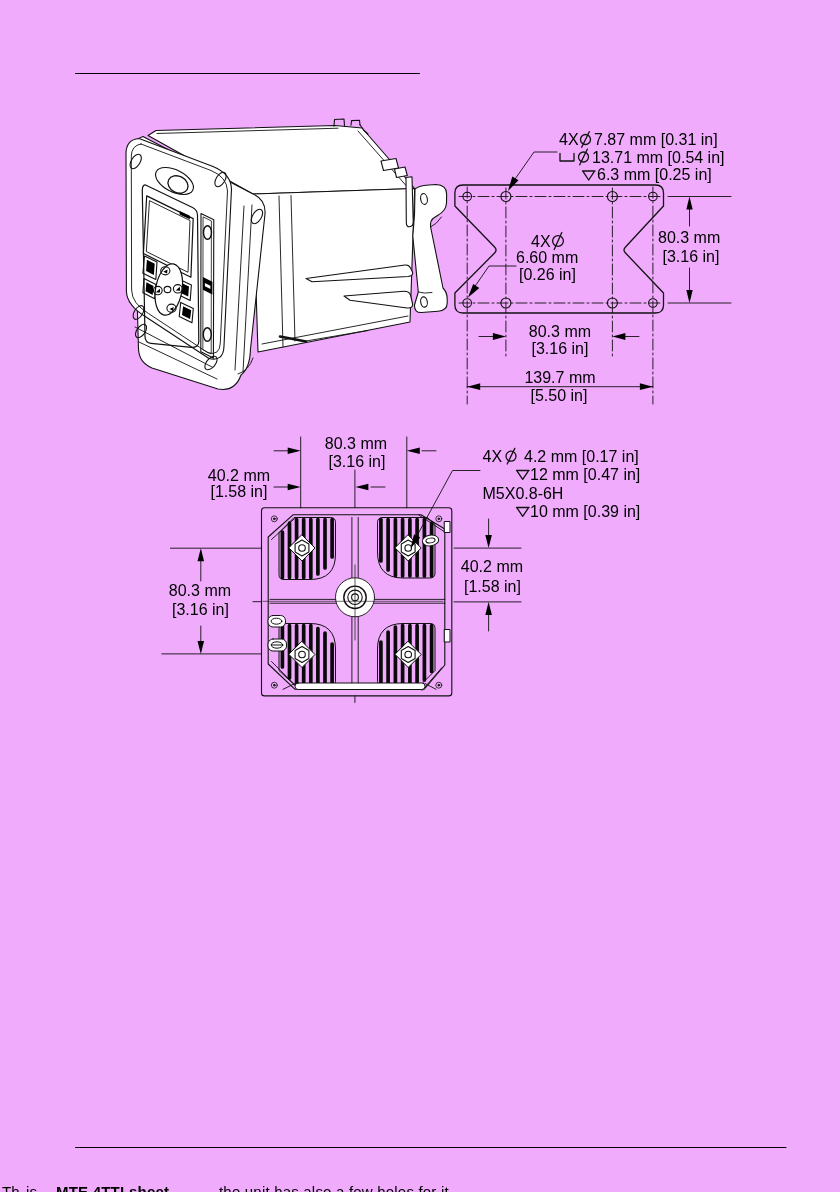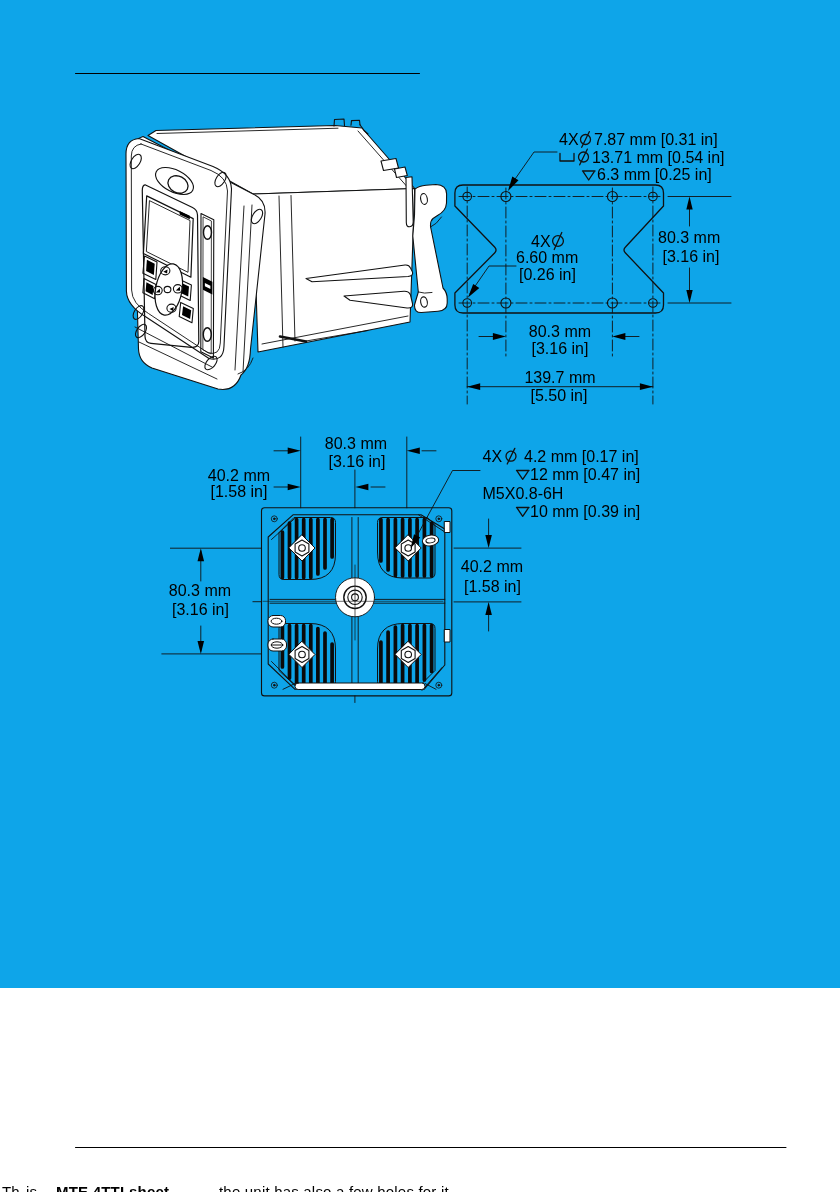--- a/index.html
+++ b/index.html
@@ -1,15 +1,15 @@
 <!DOCTYPE html>
 <html><head><meta charset="utf-8"><style>
 html,body{margin:0;padding:0;background:#fff}
 body{font-family:"Liberation Sans",sans-serif;width:840px;height:1192px;overflow:hidden}
-#page{position:relative;width:840px;height:988px;background:#0ea5e9}
+#page{position:relative;width:840px;height:1192px;background:#f0abfc}
 #art{position:absolute;top:0;left:0}
 .ft{position:absolute;top:1183px;left:1px;font-size:15px;color:#000;white-space:nowrap;letter-spacing:0.2px}
 </style></head><body>
 <div id="page">
 <svg id="art" width="840" height="1192" viewBox="0 0 840 1192" fill="none" stroke-linejoin="round" stroke-linecap="round">
 
 <g stroke="#000" stroke-width="1">
 <line x1="75.5" y1="73.5" x2="419.5" y2="73.5"></line>
 <line x1="75.5" y1="1147.5" x2="786" y2="1147.5"></line>
 </g>

